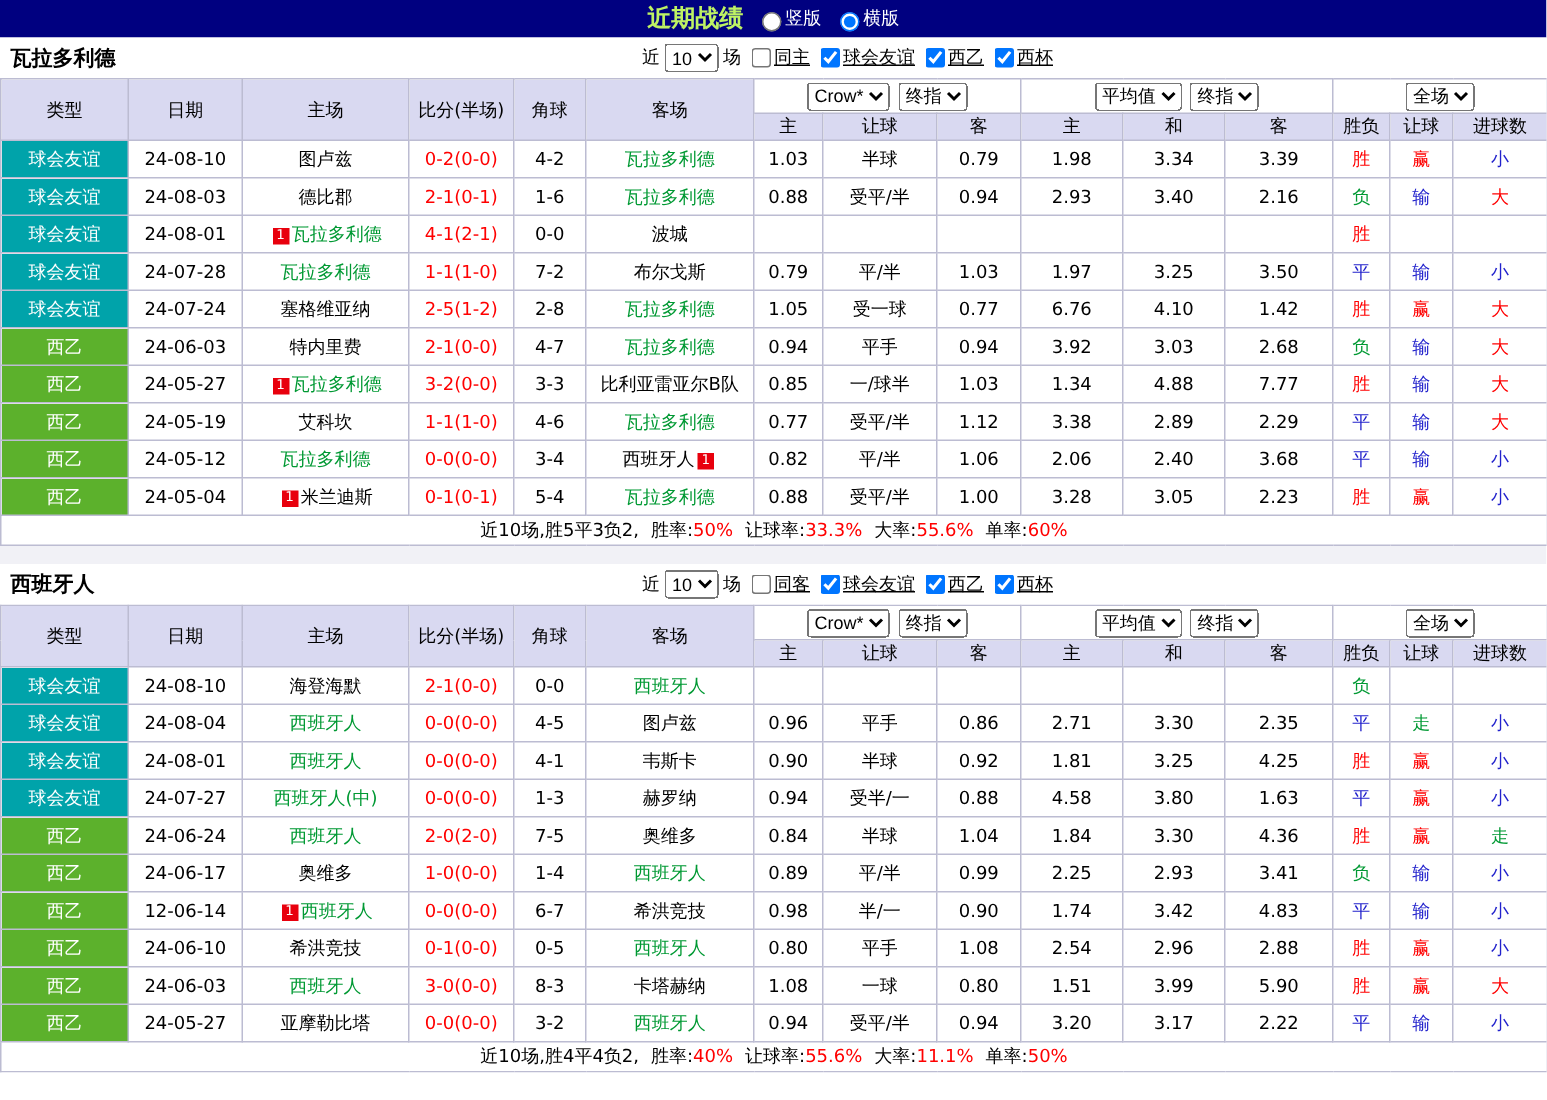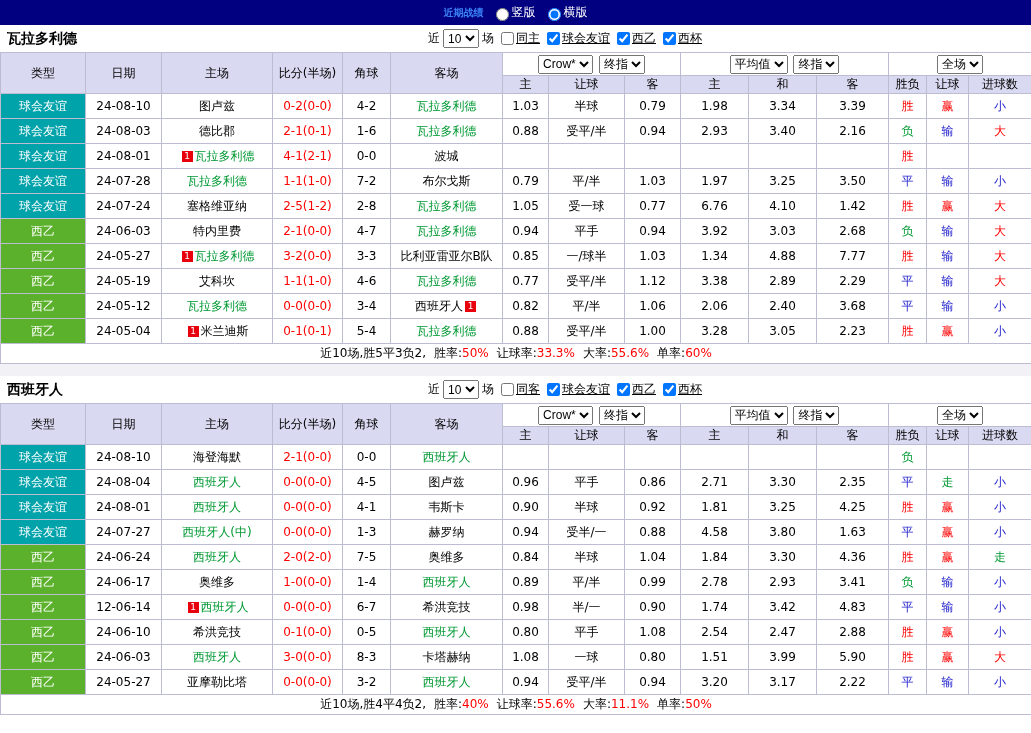--- a/index.html
+++ b/index.html
@@ -6,21 +6,21 @@
   html, body { margin:0; padding:0; }
   body {
     width:1031px; background:#fff; color:#000;
     font-family:"DejaVu Sans","Liberation Sans",sans-serif;
     font-size:12px;
   }
   .topbar {
     height:25px; background:var(--topbar-bg,#000080);
     display:flex; align-items:center; justify-content:center; gap:12px;
   }
-  .topbar .title { color:#3b82f6; font-weight:bold; font-size:10px; }
+  .topbar .title { color:#bef264; font-weight:bold; font-size:16px; }
   .topbar label { color:#fff; display:inline-flex; align-items:flex-end; gap:3px; cursor:pointer; }
   .topbar input { margin:0; }
 
   .section-head { position:relative; height:27px; display:flex; align-items:center; background:#fff; }
   .team-title { font-weight:bold; font-size:14px; padding-left:7px; }
   .filters { position:absolute; left:428px; top:0; height:100%; display:flex; align-items:center; }
   .filters .near { margin-right:3px; }
   .filters .unit { margin-left:3px; }
   .filters select { font-size:12px; height:19px; }
   .filters label { display:inline-flex; align-items:center; cursor:pointer;text-decoration:underline; }
@@ -481,21 +481,21 @@
           <tr>
             <td class="t-league">西乙</td>
             <td>24-06-17</td>
             <td><span>奥维多</span></td>
             <td class="score">1-0(0-0)</td>
             <td>1-4</td>
             <td><span class="focal">西班牙人</span></td>
             <td>0.89</td>
             <td>平/半</td>
             <td>0.99</td>
-            <td>2.78</td>
+            <td>2.25</td>
             <td>2.93</td>
             <td>3.41</td>
             <td style="color: rgb(0, 153, 51);">负</td>
             <td style="color: rgb(34, 34, 204);">输</td>
             <td style="color: rgb(34, 34, 204);">小</td>
           </tr>
           <tr>
             <td class="t-league">西乙</td>
             <td>12-06-14</td>
             <td><span class="badge">1</span><span class="focal">西班牙人</span></td>
@@ -516,21 +516,21 @@
             <td class="t-league">西乙</td>
             <td>24-06-10</td>
             <td><span>希洪竞技</span></td>
             <td class="score">0-1(0-0)</td>
             <td>0-5</td>
             <td><span class="focal">西班牙人</span></td>
             <td>0.80</td>
             <td>平手</td>
             <td>1.08</td>
             <td>2.54</td>
-            <td>2.47</td>
+            <td>2.96</td>
             <td>2.88</td>
             <td style="color: rgb(255, 0, 0);">胜</td>
             <td style="color: rgb(255, 0, 0);">赢</td>
             <td style="color: rgb(34, 34, 204);">小</td>
           </tr>
           <tr>
             <td class="t-league">西乙</td>
             <td>24-06-03</td>
             <td><span class="focal">西班牙人</span></td>
             <td class="score">3-0(0-0)</td>

